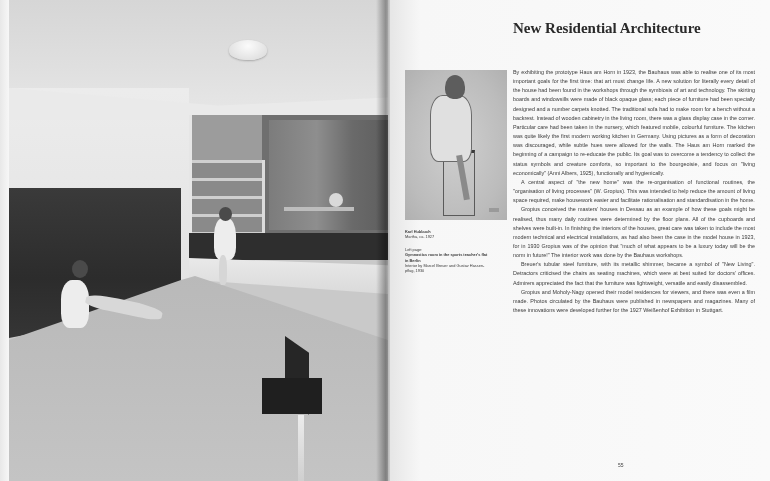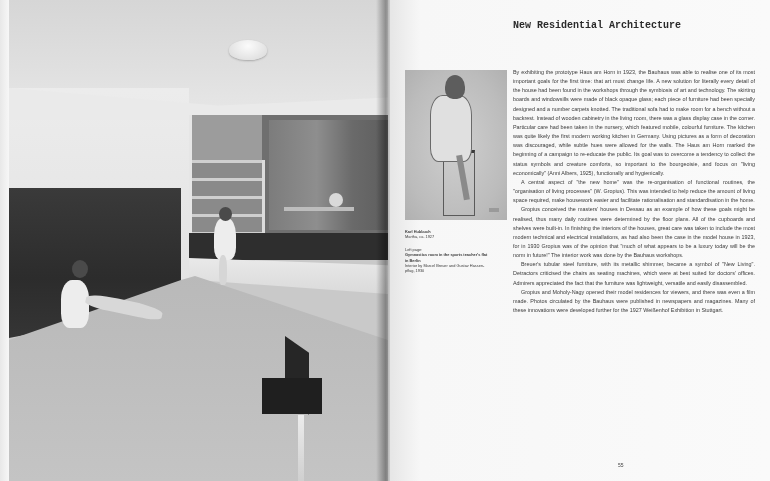--- a/index.html
+++ b/index.html
@@ -24,21 +24,21 @@
   .step{position:absolute;left:180px;top:258px;width:199px;height:36px;background:linear-gradient(180deg,#e9e9e9,#dadada);clip-path:polygon(0 0,100% 20%,100% 100%,0 60%);}
   .floor{position:absolute;left:0;top:270px;width:379px;height:211px;background:linear-gradient(180deg,#b9b9b9 0%,#bdbdbd 40%,#c4c4c4 100%);clip-path:polygon(0 70px,172px 10px,186px 6px,379px 70px,379px 211px,0 211px);}
   .figure{position:absolute;background:#ededed;border-radius:40% 40% 30% 30%;}
   .fig-head{position:absolute;border-radius:50%;background:#4a4a4a;}
   .gramophone{position:absolute;left:253px;top:378px;width:60px;height:36px;background:#1f1f1f;}
   .gramophone-lid{position:absolute;left:276px;top:336px;width:24px;height:62px;background:#262626;transform:skewY(35deg);transform-origin:0 100%;}
   .light-streak{position:absolute;left:289px;top:415px;width:6px;height:66px;background:linear-gradient(180deg,rgba(255,255,255,.7),rgba(255,255,255,.2));}
   .gutter-shadow{position:absolute;left:376px;top:0;width:14px;height:481px;background:linear-gradient(90deg,rgba(0,0,0,0) 0%,rgba(0,0,0,.35) 70%,rgba(0,0,0,.15) 100%);}
   
   .right-page{position:absolute;left:390px;top:0;width:380px;height:481px;background:linear-gradient(90deg,#e6e6e6 0%,#f7f7f7 8%,#fafafa 100%);}
-  .page-title{position:absolute;left:123px;top:20px;font-family:Liberation Mono, monospace;font-weight:bold;font-size:10px;color:#2a2a2a;letter-spacing:0;}
+  .page-title{position:absolute;left:123px;top:20px;font-family:Liberation Serif, serif;font-weight:bold;font-size:15px;color:#2a2a2a;letter-spacing:0;}
   .drawing{position:absolute;left:15px;top:70px;width:102px;height:150px;background:radial-gradient(ellipse at 50% 50%,#cfcfcf,#bcbcbc 70%,#b0b0b0);overflow:hidden;}
   .dr-stool{position:absolute;left:38px;top:80px;width:30px;height:62px;border:1.5px solid #5a5a5a;border-top:3px solid #3b3b3b;}
   .dr-body{position:absolute;left:25px;top:25px;width:40px;height:65px;background:#e0e0e0;border:1px solid #6a6a6a;border-radius:30% 30% 20% 20%;}
   .dr-head{position:absolute;left:40px;top:5px;width:20px;height:24px;background:#5d5d5d;border-radius:50% 50% 40% 40%;}
   .dr-leg{position:absolute;left:55px;top:85px;width:6px;height:45px;background:#8a8a8a;transform:rotate(-10deg);}
   .dr-sig{position:absolute;left:84px;top:138px;width:10px;height:4px;background:#9a9a9a;}
   .caption{position:absolute;left:15px;top:229px;width:100px;font-family:"Liberation Sans",sans-serif;font-size:3.9px;line-height:5.4px;color:#3a3a3a;}
   .caption .bold{font-weight:bold;}
   .caption .gap{height:7px;}
   .body-text{position:absolute;left:123px;top:68px;width:242px;font-family:"Liberation Sans",sans-serif;font-size:5.4px;line-height:9.15px;color:#3a3a3a;text-align:justify;}

